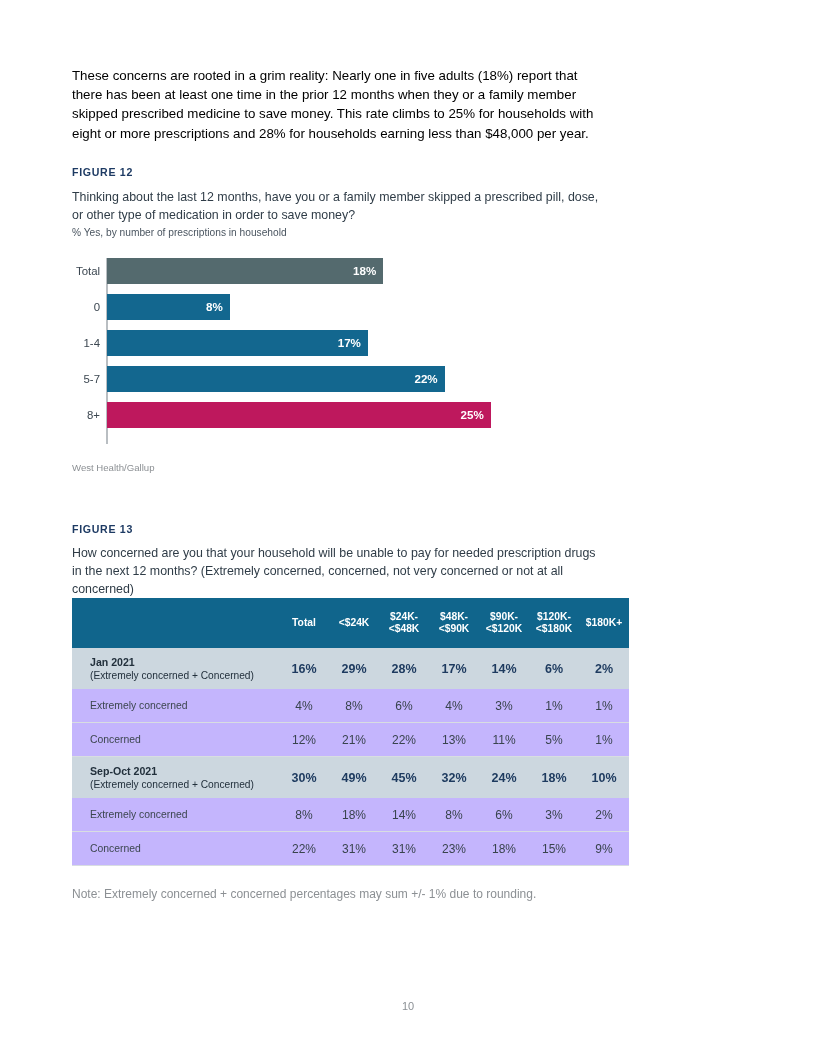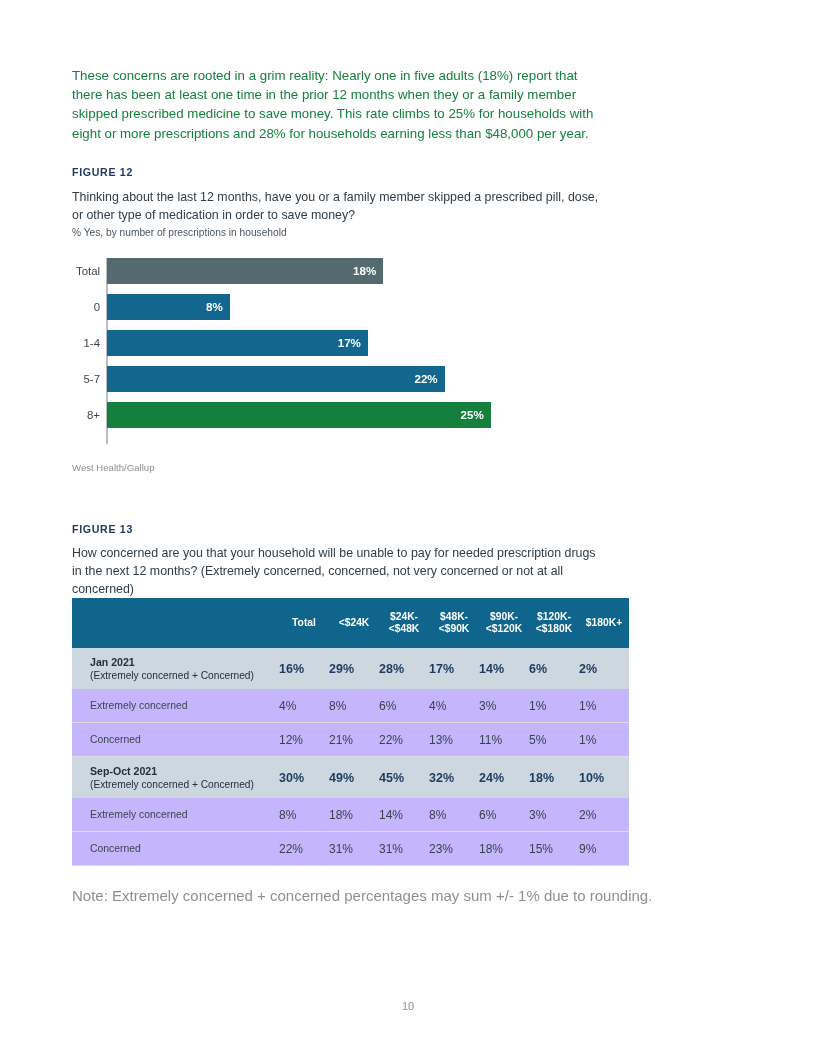--- a/index.html
+++ b/index.html
@@ -24,21 +24,21 @@
   }
 
   
   .intro {
     position: absolute;
     left: 72px;
     top: 66px;
     width: 530px;
     font-size: 13.3px;
     line-height: 19.2px;
-    color: #15803d;
+    color: #000000;
   }
 
   
   .fig-label {
     position: absolute;
     left: 72px;
     font-size: 10.6px;
     font-weight: bold;
     letter-spacing: 0.7px;
     color: #1d3a63;
@@ -145,20 +145,21 @@
     text-align: center;
     line-height: 12px;
   }
   .c-label {
     width: 207px;
     padding-left: 18px;
     box-sizing: border-box;
   }
   .c-num {
     width: 50px;
+    text-align: center;
     box-sizing: border-box;
   }
 
   .row-summary {
     background: #ccd7df;
     height: 41px;
     font-size: 12.5px;
     font-weight: bold;
     color: #1d3a5f;
   }
@@ -182,21 +183,21 @@
   }
   .row-detail .c-label {
     font-size: 10.4px;
     color: #3c464f;
   }
 
   .note {
     position: absolute;
     left: 72px;
     top: 887px;
-    font-size: 15px;
+    font-size: 12px;
     color: #8c9094;
   }
 
   
   .page-num {
     position: absolute;
     left: 0;
     top: 1000px;
     width: 816px;
     text-align: center;
@@ -250,21 +251,21 @@
 
     <div class="bar-row" style="top:108px;">
       <div class="bar-cat">5-7</div>
       <div class="bar" id="bar3" style="width: 337.7px; background: rgb(19, 103, 143);">
         <span class="bar-val">22%</span>
       </div>
     </div>
 
     <div class="bar-row" style="top:144px;">
       <div class="bar-cat">8+</div>
-      <div class="bar" id="bar4" style="width: 383.75px; background: #15803d;">
+      <div class="bar" id="bar4" style="width: 383.75px; background: #be185d;">
         <span class="bar-val">25%</span>
       </div>
     </div>
   </div>
 
   <div class="fig-source" id="fig12-source">West Health/Gallup</div>
 
   <div class="fig-label" id="fig13-label">FIGURE 13</div>
   <div class="fig-question" id="fig13-question">How concerned are you that your household will be unable to pay for needed prescription drugs in the next 12 months? (Extremely concerned, concerned, not very concerned or not at all concerned)</div>
 

